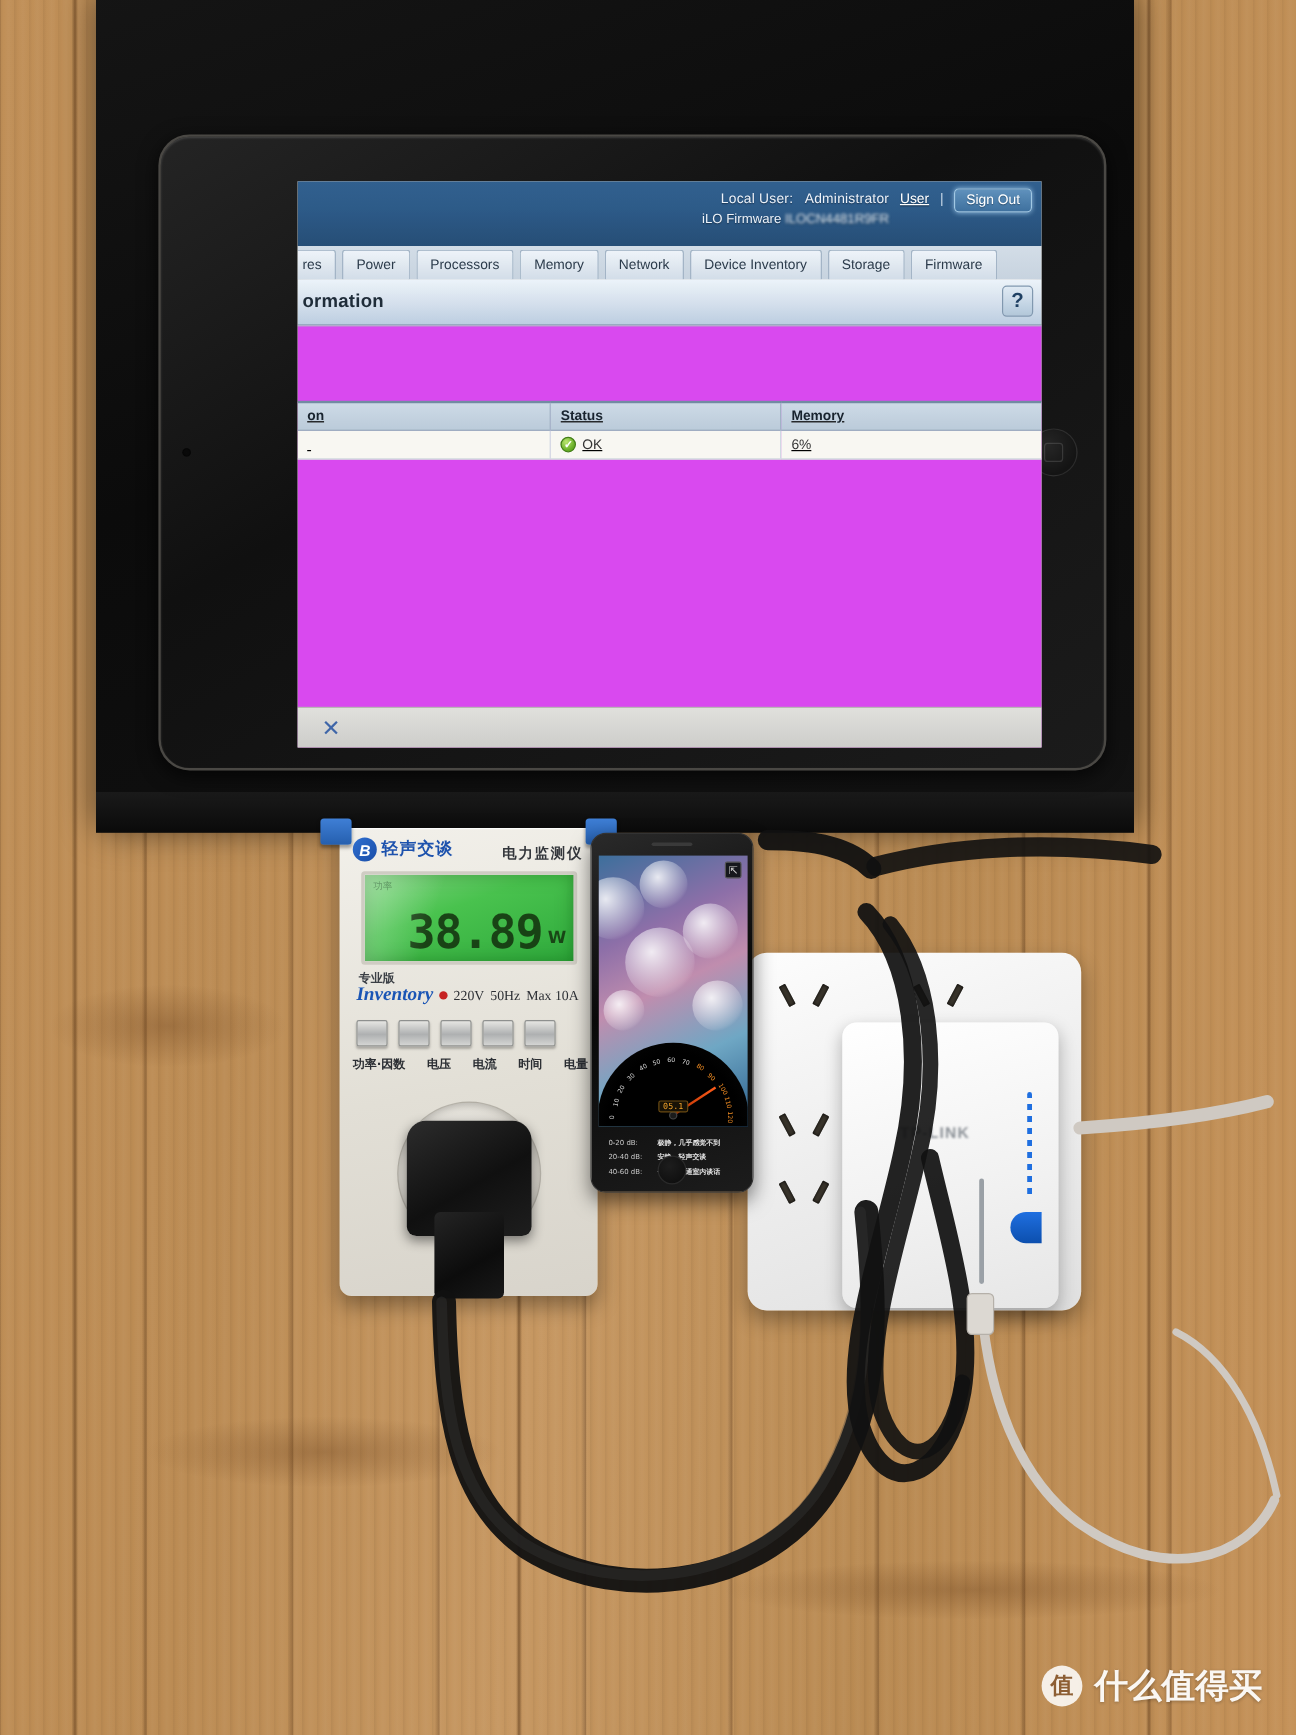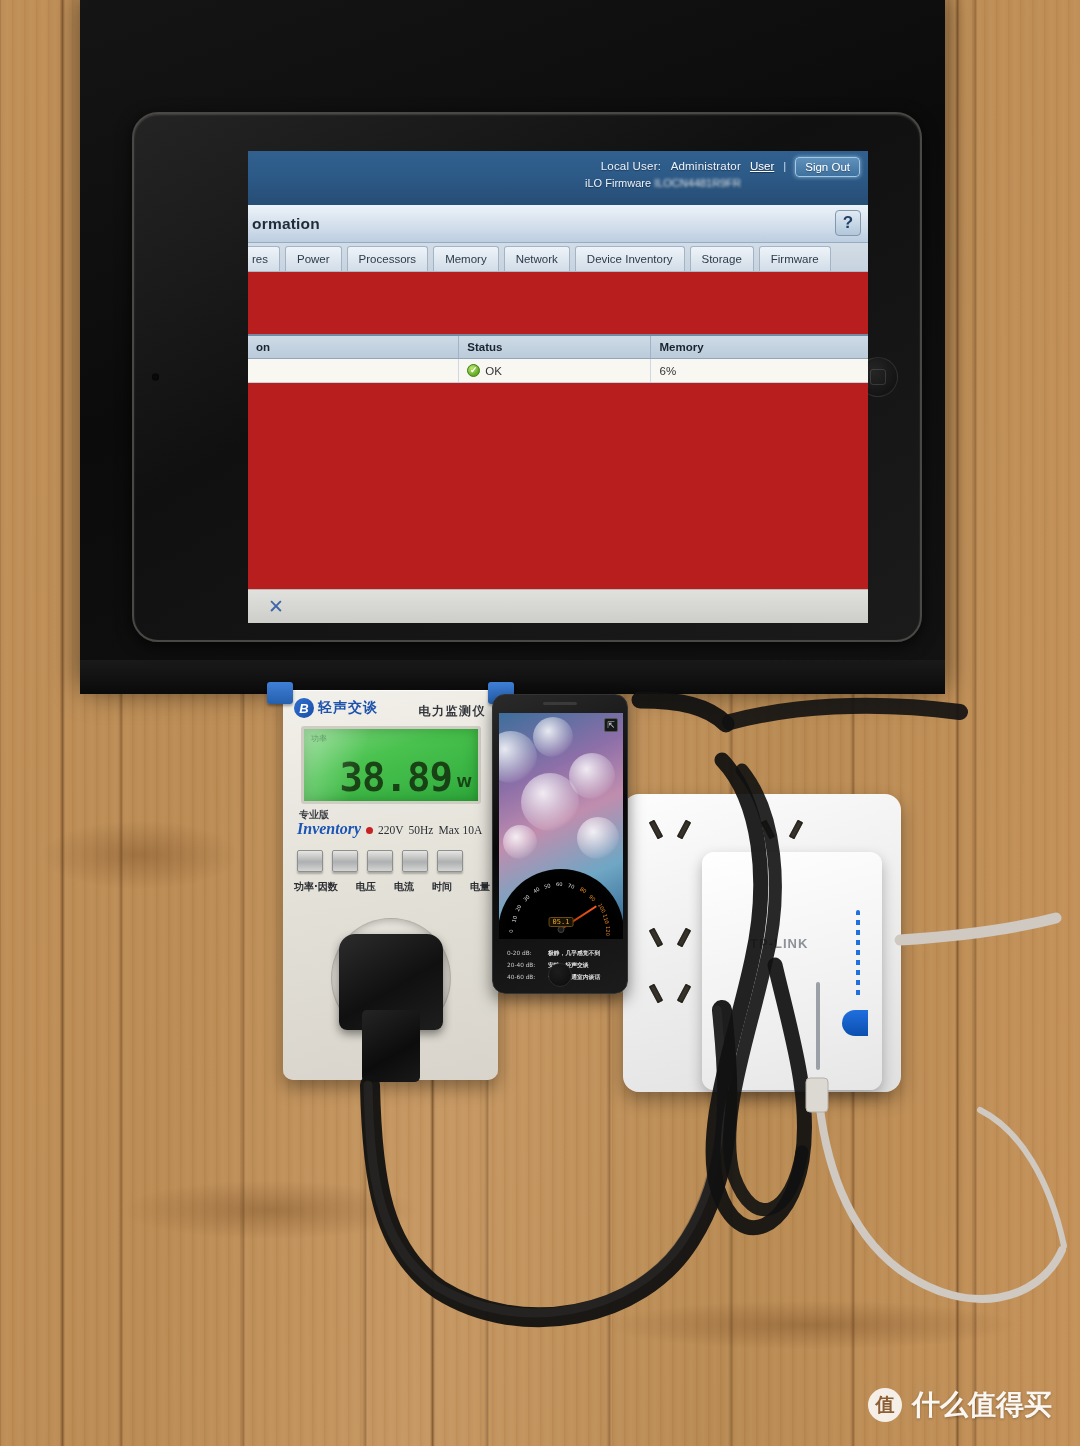--- a/index.html
+++ b/index.html
@@ -112,22 +112,22 @@
     background:linear-gradient(180deg,#cfd9e3,#c3cfdb); padding-left:0; }
   .tab {
     height:25px; display:flex; align-items:center; padding:0 11px;
     font-size:11.5px; color:#2a3a4a;
     background:linear-gradient(180deg,#e9eef4,#cdd9e4);
     border:1px solid #9fb1c3; border-bottom:none; border-radius:3px 3px 0 0;
     white-space:nowrap;
   }
   .tab.clipped { border-left:none; border-radius:0 3px 0 0; padding-left:4px; }
 
-  #content { background:#b91c1c; height:calc(100% - 54px - 38px - 28px); position:relative;
-    border-top:1px solid #a9b6c3; }
+  #content { background:#d946ef; height:calc(100% - 54px - 38px - 28px); position:relative;
+    border-top:1px solid #a9b6c3;text-decoration:underline; }
   #content-pad { height:62px; }
   table#info-table { width:100%; border-collapse:collapse; font-size:11.5px; }
   table#info-table thead th {
     background:linear-gradient(180deg,#c9d6e2,#b7c7d6);
     border-top:2px solid #6f88a0; border-bottom:1px solid #8ea3b6;
     color:#17222e; text-align:left; font-weight:bold; padding:5px 8px;
   }
   table#info-table thead th + th { border-left:1px solid #9db0c2; }
   table#info-table tbody td {
     background:#f3f2ed; padding:5px 8px; color:#333; border-bottom:1px solid #c4cdd6;
@@ -332,35 +332,35 @@
               <span>iLO Firmware</span>
               <span class="hostname-blur">ILOCN4481R9FR</span>
             </div>
           </div>
           <div class="home-link">User</div>
           <div class="sep">|</div>
           <div id="signout">Sign Out</div>
         </div>
       </div>
 
-      <div id="title-bar">
-        <div id="page-title-txt">ormation</div>
-        <div id="help-btn">?</div>
-      </div>
-
       <div id="tabs">
           <div class="tab clipped">res</div>
           <div class="tab">Power</div>
           <div class="tab">Processors</div>
           <div class="tab">Memory</div>
           <div class="tab">Network</div>
           <div class="tab">Device Inventory</div>
           <div class="tab">Storage</div>
           <div class="tab">Firmware</div>
         </div>
+
+      <div id="title-bar">
+        <div id="page-title-txt">ormation</div>
+        <div id="help-btn">?</div>
+      </div>
 
       <div id="content">
         <div id="content-pad"></div>
         <table id="info-table">
           <thead>
               <tr>
                 <th style="width: 34%;">on</th>
                 <th style="width: 31%;">Status</th>
                 <th style="width: 35%;">Memory</th>
               </tr>

